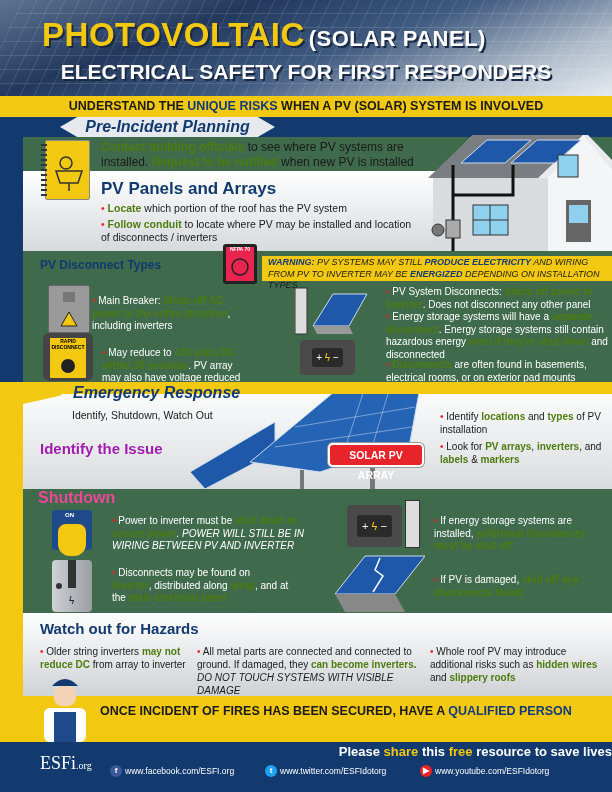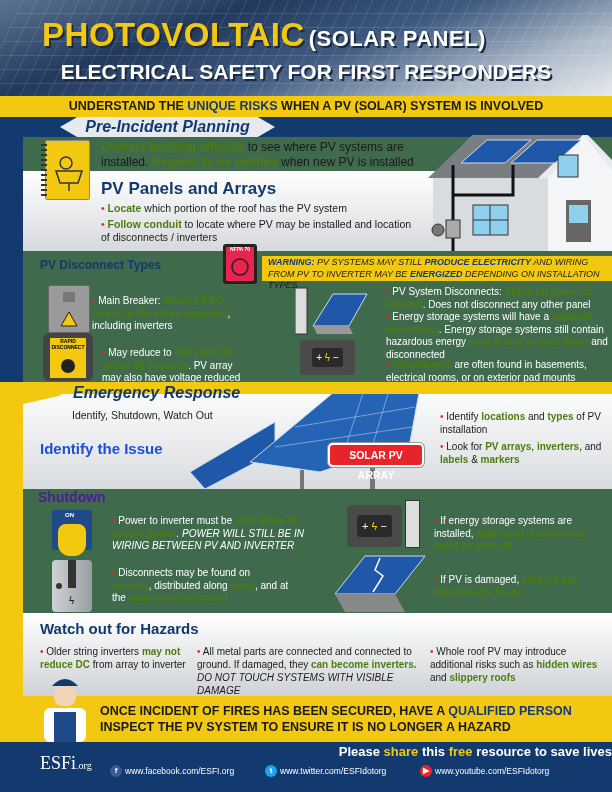--- a/index.html
+++ b/index.html
@@ -54,28 +54,28 @@
 #bat1 .s{position:absolute;left:12px;top:8px;width:31px;height:19px;background:#2a2a2a;border-radius:3px;color:#fff;font-size:10px;text-align:center;line-height:19px}
 #sys-b1{left:386px;top:286px;width:225px}
 #sys-b2{left:386px;top:311px;width:225px}
 #sys-b3{left:386px;top:359px;width:225px}
 
 #em-bg{left:23px;top:382px;width:589px;height:107px;background:linear-gradient(180deg,#fff,#d9dcdf)}
 #em-ybar{left:23px;top:382px;width:589px;height:12px;background:#f2c811}
 #em-arrow{left:23px;top:386px;width:0;height:0;border-top:9px solid transparent;border-bottom:9px solid transparent;border-left:40px solid #f2c811}
 #em-title{left:73px;top:384px;font-size:16px;font-weight:900;font-style:italic;color:#123a6e}
 #em-sub{left:72px;top:409px;font-size:10.5px;color:#1a1a1a}
-#id-title{left:40px;top:440px;font-size:15px;font-weight:bold;color:#1d4ed8}
+#id-title{left:40px;top:440px;font-size:15px;font-weight:bold;color:#a21caf}
 #array-img{left:180px;top:382px;width:240px;height:107px}
 #solar-sign{left:328px;top:443px;width:96px;height:24px;background:#e8242b;border:2px solid #fff;border-radius:5px;box-shadow:0 0 0 1px #999;color:#fff;font-weight:bold;font-size:10.5px;text-align:center;line-height:20px}
 #id-b1{left:440px;top:410px;width:170px}
 #id-b2{left:440px;top:440px;width:170px}
 
 #sd-bg{left:23px;top:489px;width:589px;height:124px;background:#3f6a4c}
-#sd-title{left:38px;top:489px;font-size:14px;font-weight:bold;color:#4c1d95}
+#sd-title{left:38px;top:489px;font-size:16px;font-weight:bold;color:#ec4899}
 #on-icon{left:52px;top:510px;width:40px;height:40px;background:#1f4a8a;border-radius:3px}
 #on-icon .on{position:absolute;left:13px;top:2px;color:#fff;font-size:6px;font-weight:bold}
 #on-icon .hand{position:absolute;left:6px;top:14px;width:28px;height:32px;background:#f2c811;border-radius:8px 8px 12px 12px}
 #inv-icon{left:52px;top:560px;width:40px;height:52px;background:linear-gradient(90deg,#cfd2d5,#9a9ea2);border-radius:4px}
 #inv-icon .bar{position:absolute;left:16px;top:0;width:8px;height:28px;background:#333}
 #sd-t1{left:112px;top:515px;width:200px}
 #sd-t2{left:112px;top:567px;width:180px}
 #bat2{left:347px;top:505px;width:55px;height:42px;background:#4a4a4a;border-radius:4px}
 #bat2 .s{position:absolute;left:10px;top:10px;width:35px;height:22px;background:#2a2a2a;border-radius:3px;color:#fff;font-size:11px;text-align:center;line-height:22px}
 #dsw{left:405px;top:500px;width:15px;height:48px;background:#ddd;border:1px solid #333}
@@ -256,21 +256,21 @@
 
 <div id="fin" class="abs"></div>
 <div id="worker" class="abs">
   <svg width="50" height="70" viewBox="0 0 50 70">
       <path d="M12 14 Q25 0 38 14 Z" fill="#123a6e"></path>
       <rect x="14" y="14" width="22" height="20" rx="8" fill="#f2d3b5"></rect>
       <rect x="4" y="36" width="42" height="34" rx="6" fill="#fff"></rect>
       <rect x="14" y="40" width="22" height="30" fill="#1f4a8a"></rect>
     </svg>
 </div>
-<div id="fin-text" class="abs"><span>ONCE INCIDENT OF FIRES HAS BEEN SECURED, HAVE A </span><b>QUALIFIED PERSON</b><br><span>INSPECT THE PV SYSTEM TO ENSURE IT IS NO LONGER A HAZARD</span></div>
+<div id="fin-text" class="abs"><span>ONCE INCIDENT OF FIRES HAS BEEN SECURED, HAVE A </span><b>QUALIFIED PERSON</b><br></div>
 
 <div id="foot" class="abs"></div>
 <div id="share" class="abs"><span>Please </span><span class="yl">share</span><span> this </span><span class="yl">free</span><span> resource to save lives</span></div>
 <div id="logo" class="abs"><span>ESFi</span><small>.org</small></div>
 <div id="fb" class="abs soc">
     <span class="ic" style="background:#3b5998">f</span>
     <span>www.facebook.com/ESFI.org</span>
   </div>
 <div id="tw" class="abs soc">
     <span class="ic" style="background:#1da1f2">t</span>

